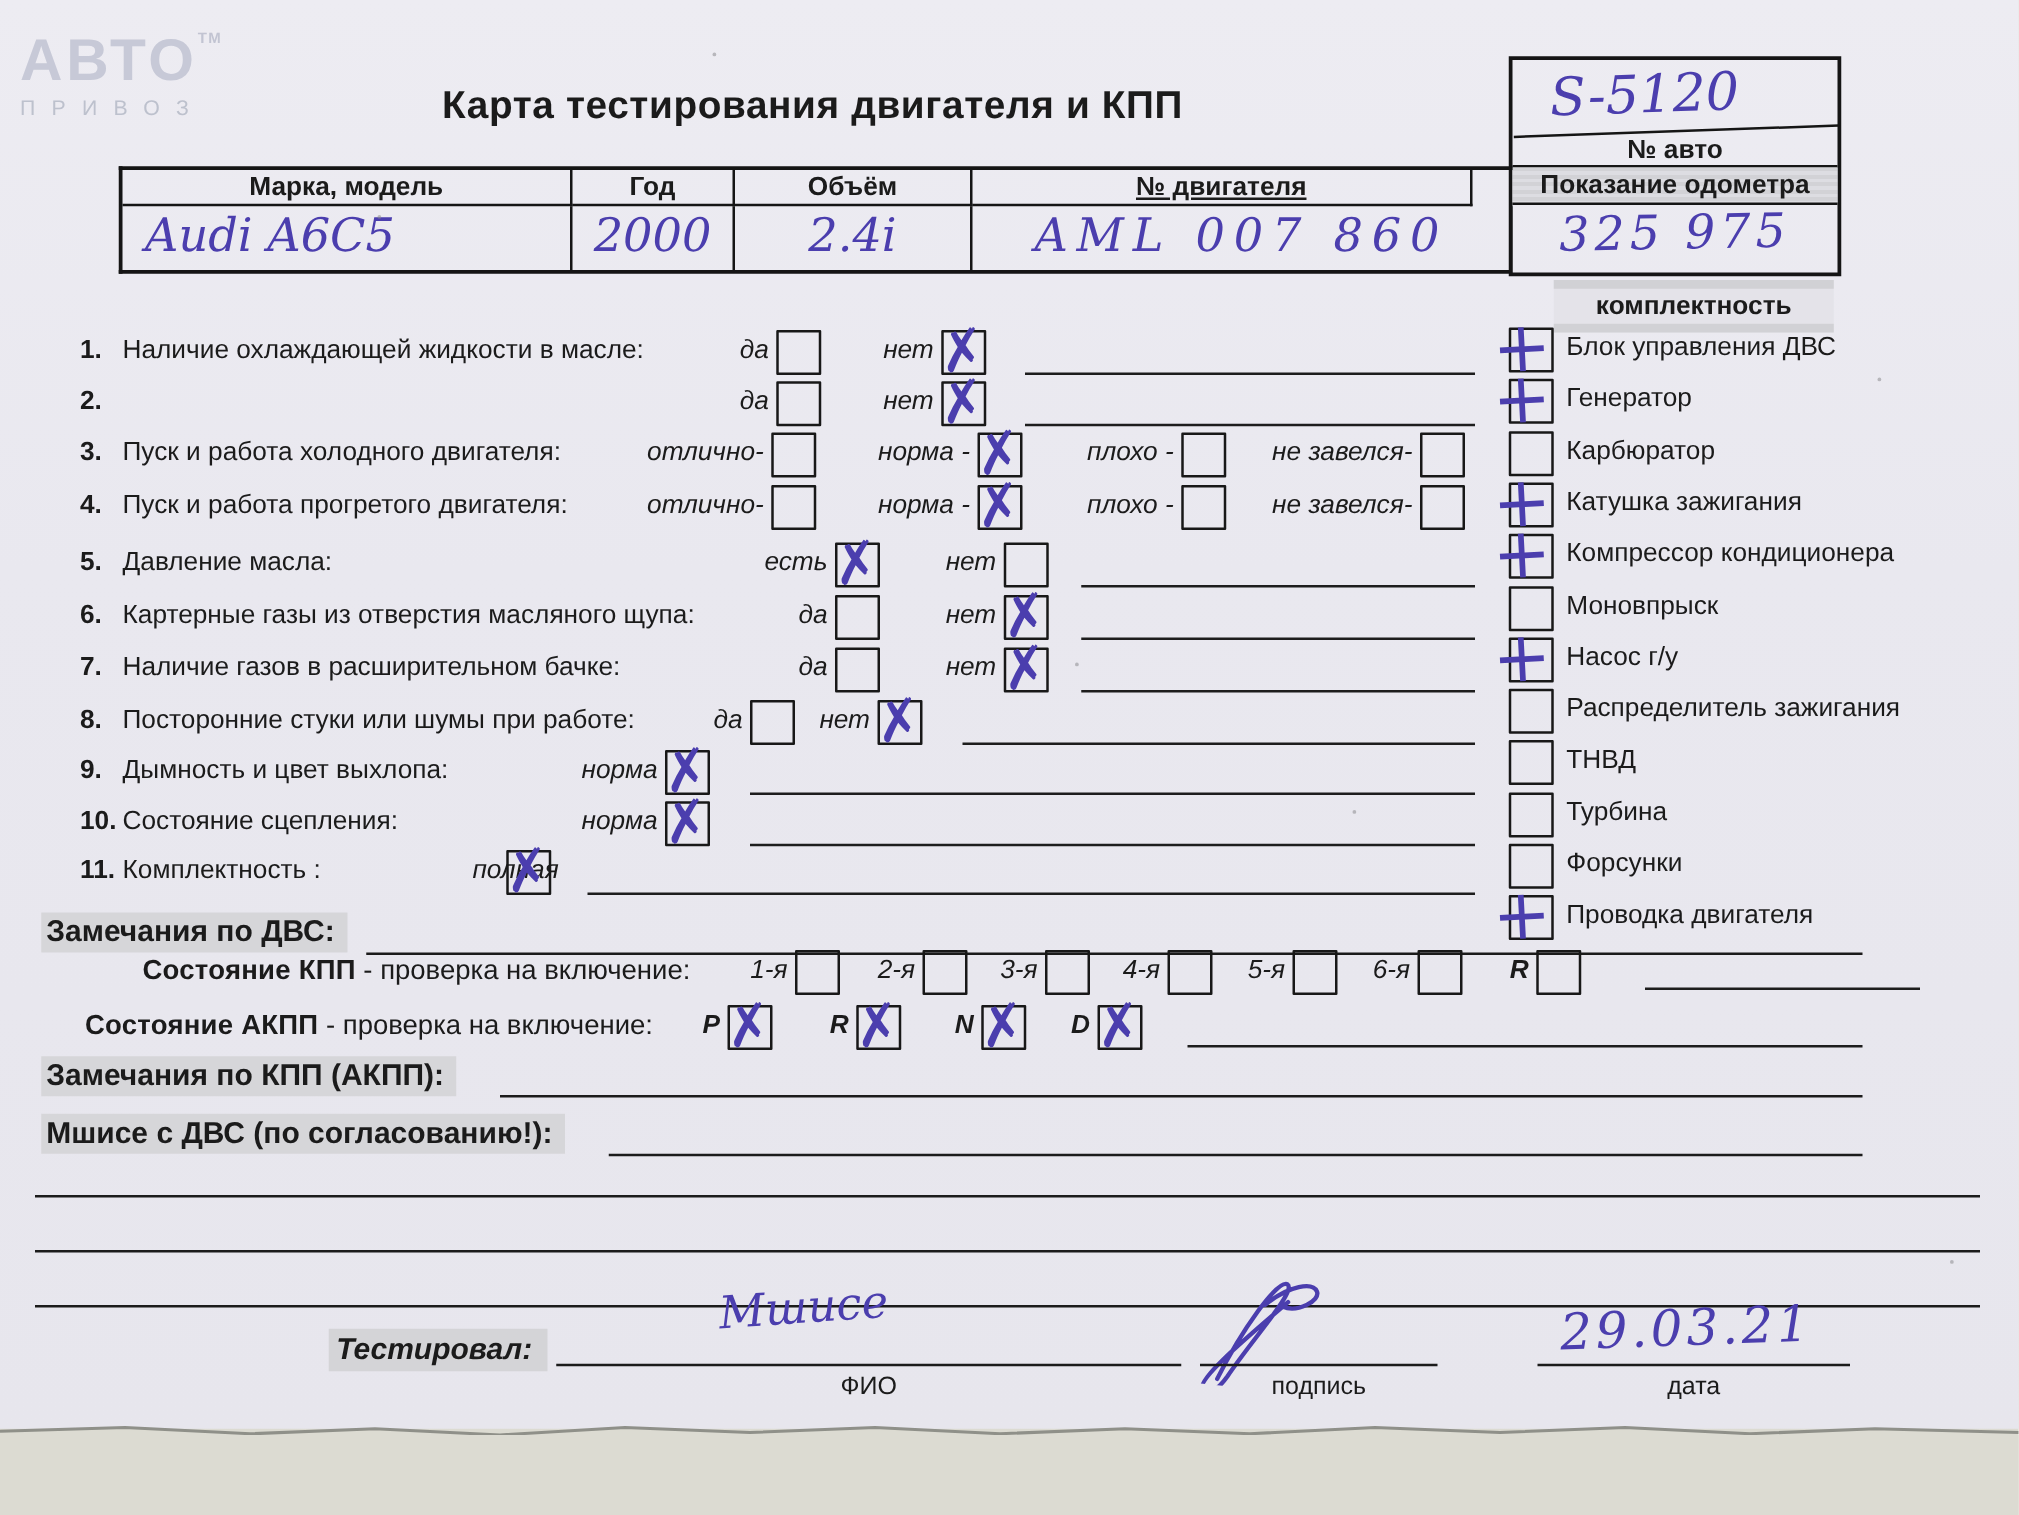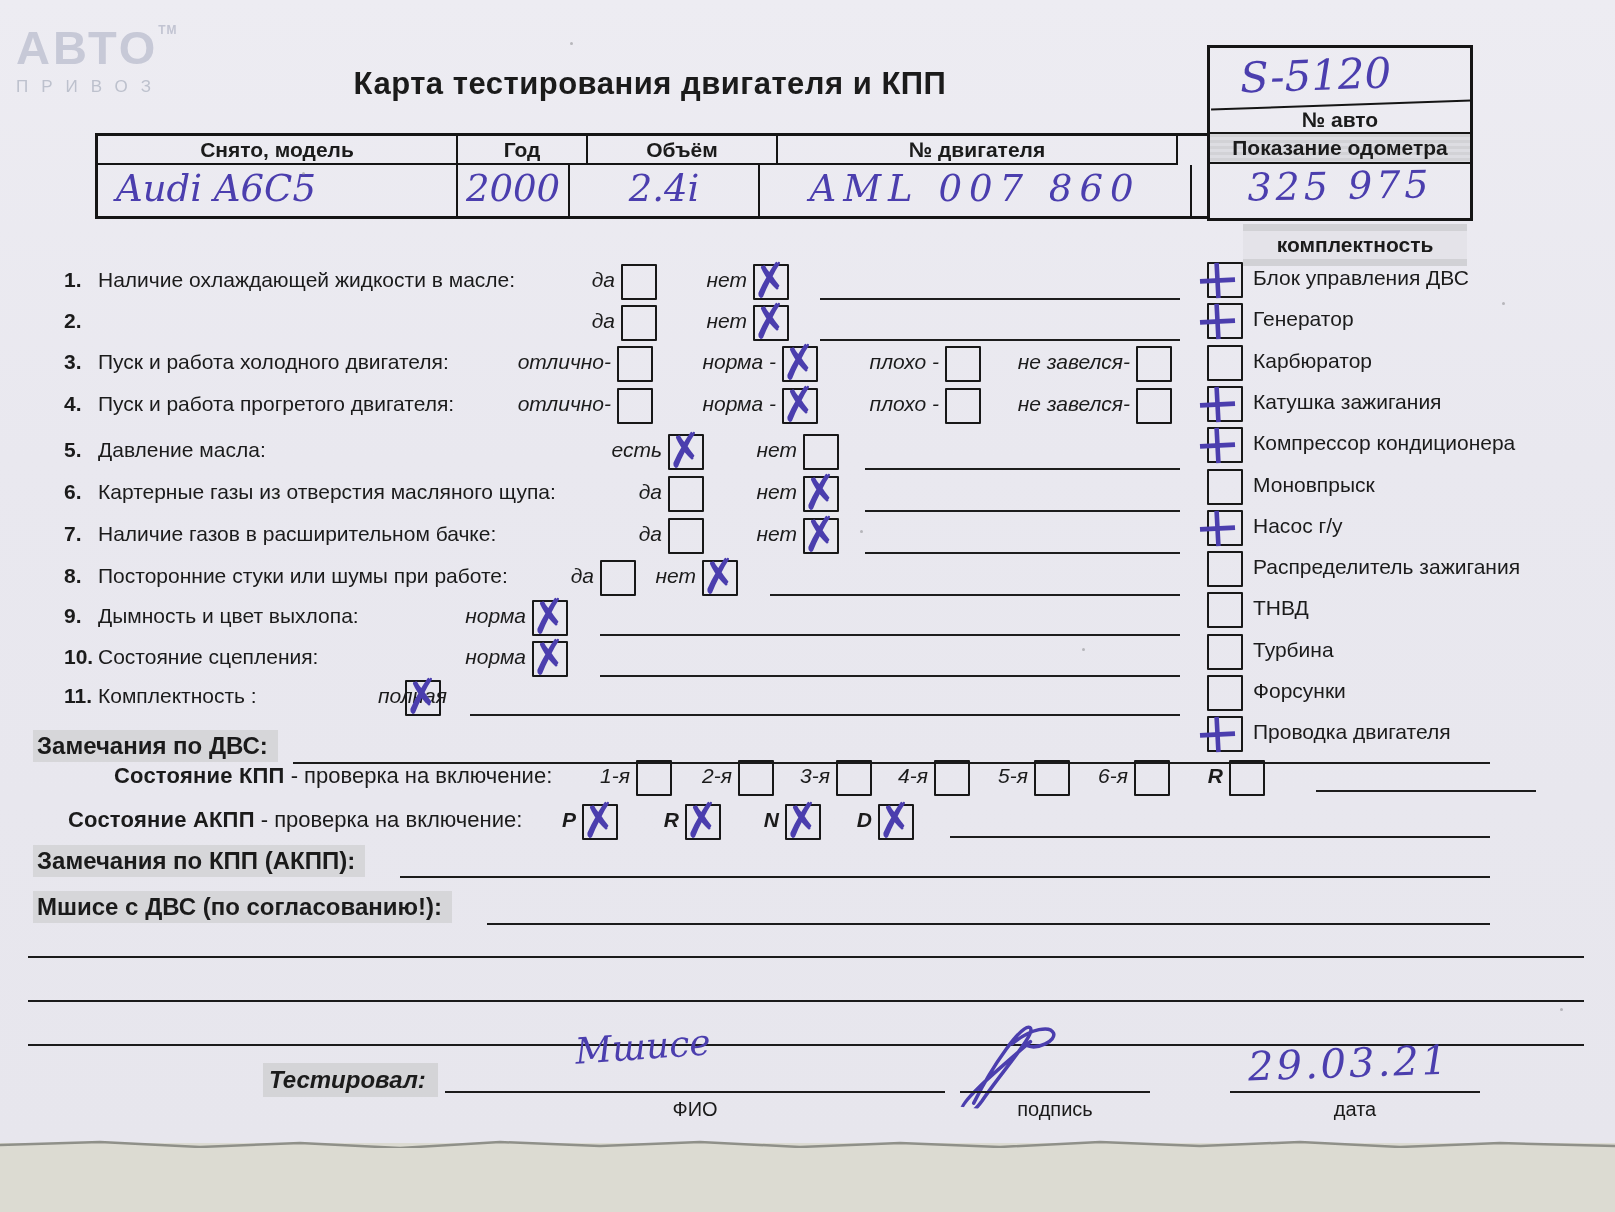--- a/index.html
+++ b/index.html
@@ -97,28 +97,28 @@
 
     <div class="refbox">
       <div class="refrow code hand">S-5120</div>
       <div class="refrow lbl">№ авто</div>
       <div class="refrow lbl shaded">Показание одометра</div>
       <div class="refrow odo hand">325 975</div>
     </div>
 
     <div class="vtable">
       <div class="vrow">
-          <div class="vcell vhead" style="width: 360px;">Снято, модель</div>
+          <div class="vcell vhead" style="width: 360px;">Марка, модель</div>
           <div class="vcell vhead" style="width: 130px;">Год</div>
           <div class="vcell vhead" style="width: 190px;">Объём</div>
-          <div class="vcell vhead" style="width: 400px;">№ двигателя</div>
+          <div class="vcell vhead" style="width: 400px; text-decoration: underline;">№ двигателя</div>
         </div>
       <div class="vrow">
           <div class="vcell vval hand left" style="width: 360px;">Audi A6C5</div>
-          <div class="vcell vval hand" style="width: 112px;">2000</div>
+          <div class="vcell vval hand" style="width: 130px;">2000</div>
           <div class="vcell vval hand" style="width: 190px;">2.4i</div>
           <div class="vcell vval hand wide" style="width: 432px;">AML 007 860</div>
         </div>
     </div>
 
     <div class="comp-title">комплектность</div>
     <div class="complist">
         <div class="comprow" style="top: 0px;">
           <div class="cbox">
             <div class="pm">+</div>

